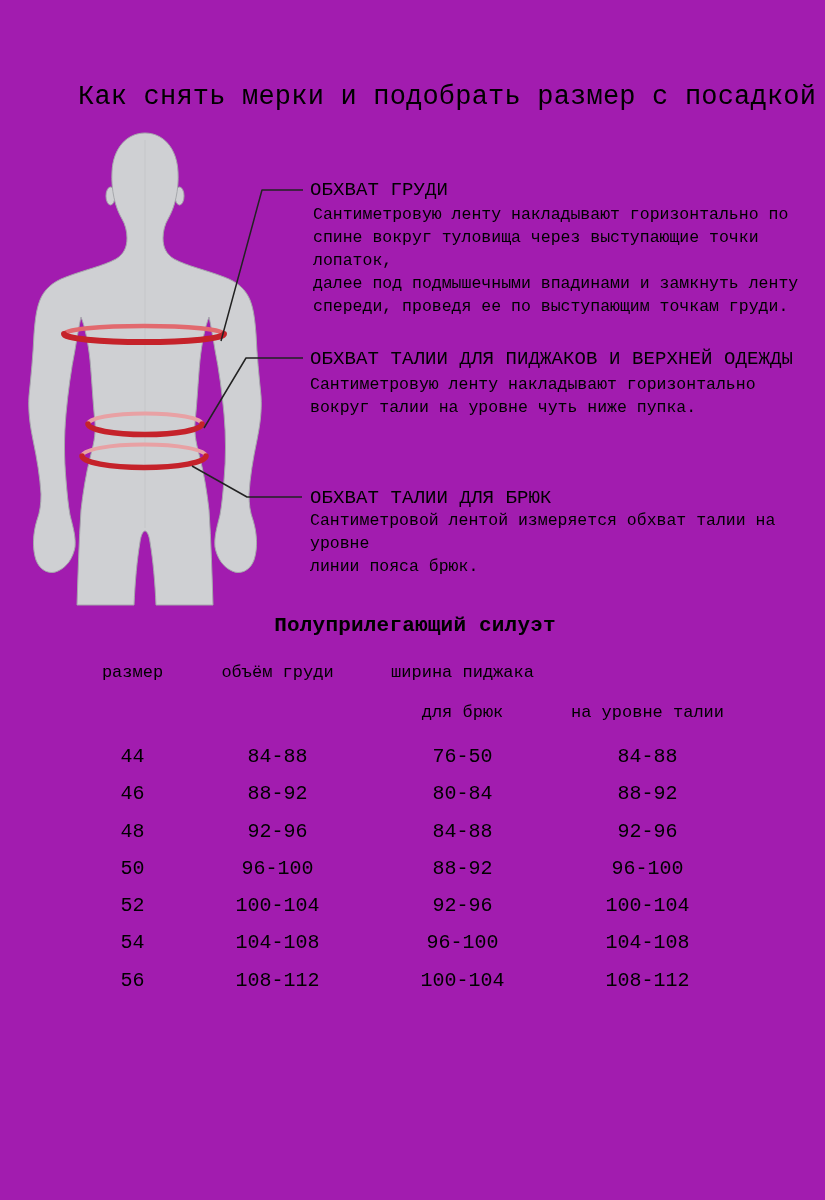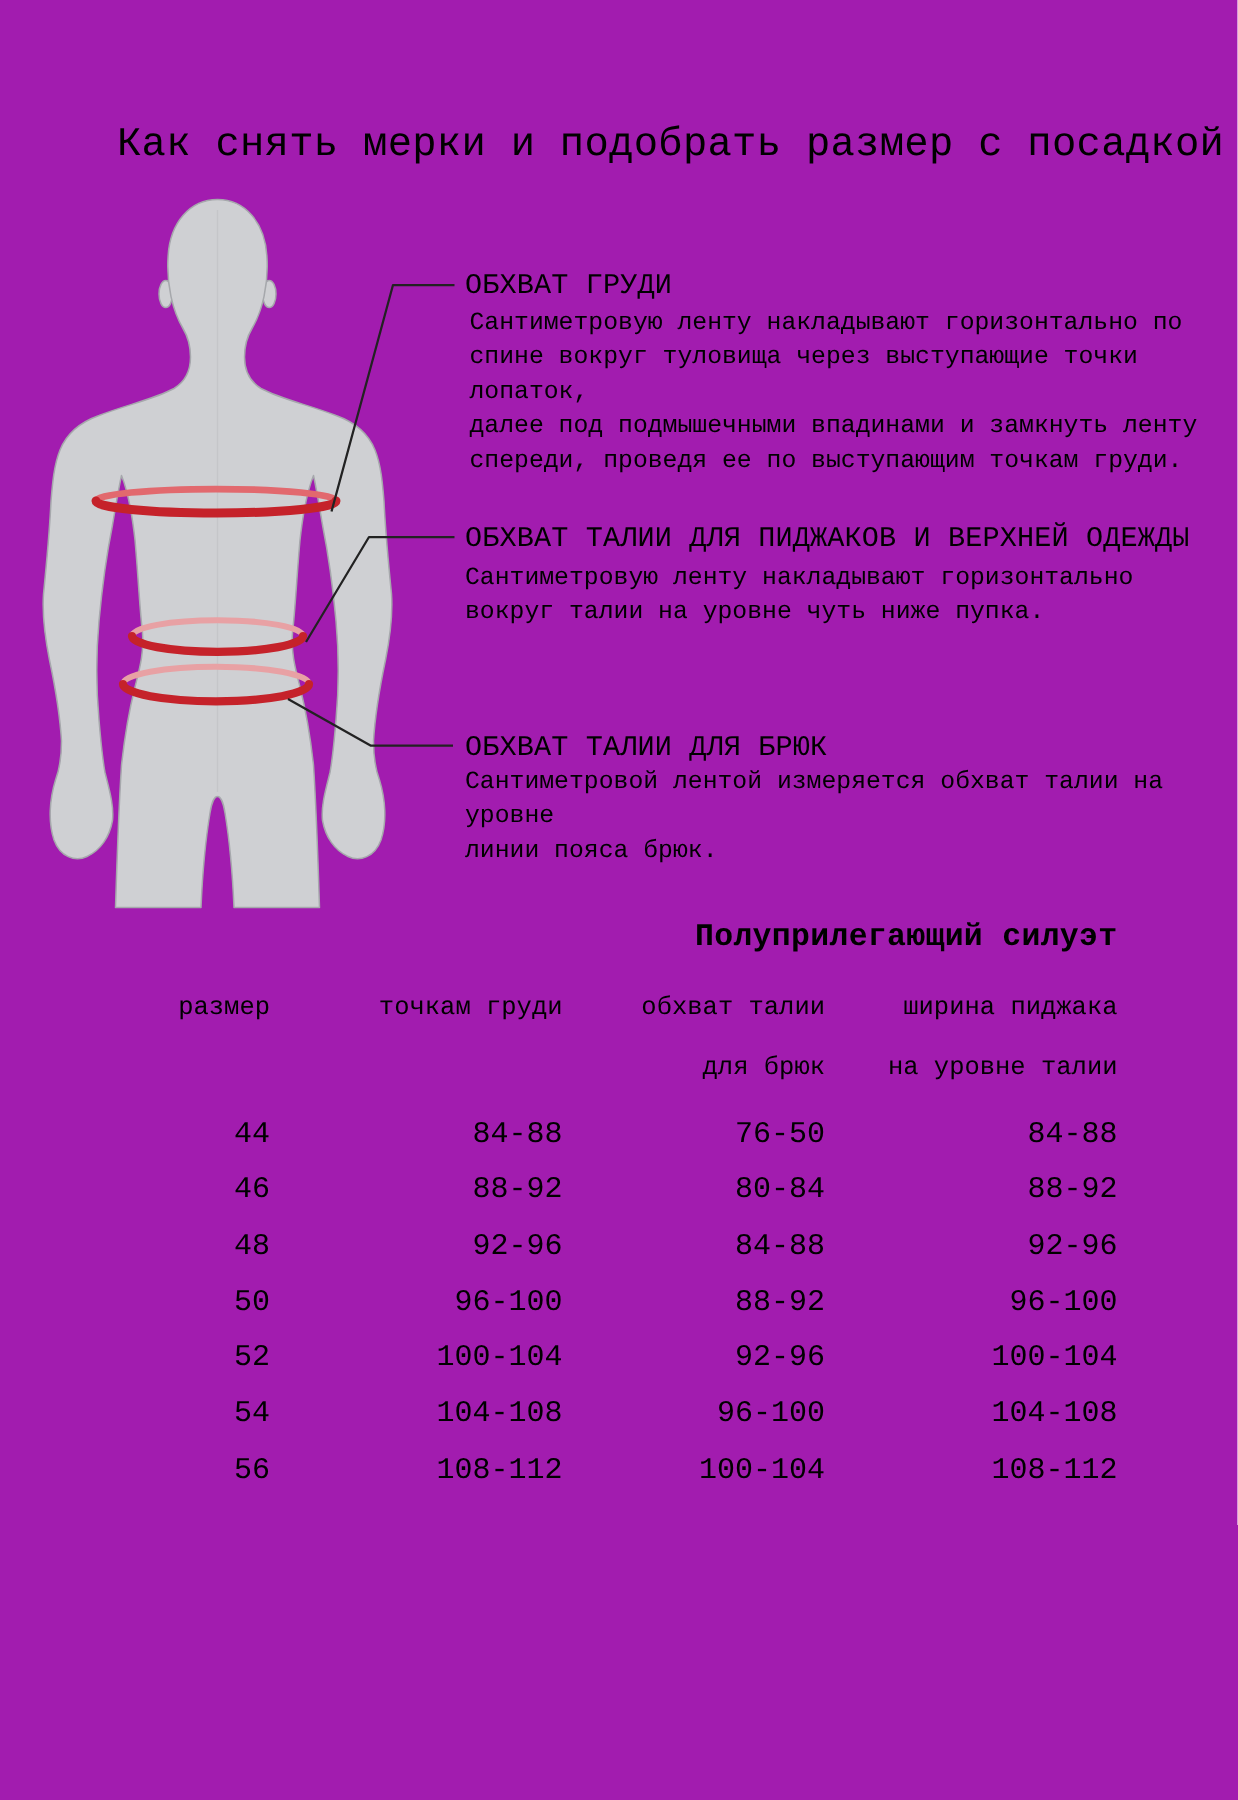--- a/index.html
+++ b/index.html
@@ -45,36 +45,36 @@
   #callout-body-1    { left: 313px; top: 203px; }
   #callout-heading-2 { left: 310px; top: 348px; }
   #callout-body-2    { left: 310px; top: 373px; }
   #callout-heading-3 { left: 310px; top: 487px; }
   #callout-body-3    { left: 310px; top: 509px; }
   .table-title {
     position: absolute;
     left: 85px;
     top: 614px;
     width: 660px;
-    text-align: right;
+    text-align: center;
     font-size: 21px;
     font-weight: 700;
     letter-spacing: 0.2px;
   }
   .size-table {
     position: absolute;
     left: 85px;
     top: 662px;
     width: 660px;
   }
   .trow {
     display: grid;
     grid-template-columns: 95px 195px 175px 195px;
   }
-  .trow > div { text-align: right; }
+  .trow > div { text-align: center; }
   .thead-row1 > div {
     font-size: 17px;
     line-height: 22px;
     height: 40px;
   }
   .thead-row2 > div {
     font-size: 17px;
     line-height: 22px;
     height: 36px;
   }
@@ -183,22 +183,21 @@
 
   <div class="callout-heading" id="callout-heading-3">ОБХВАТ ТАЛИИ ДЛЯ БРЮК</div>
   <div class="callout-body" id="callout-body-3">Сантиметровой лентой измеряется обхват талии на уровне
 линии пояса брюк.</div>
 
   <div class="table-title">Полуприлегающий силуэт</div>
 
   <div class="size-table">
     <div class="trow thead-row1">
       <div>размер</div>
-      <div>точкам груди</div>
-      <div>обхват талии</div>
+      <div>объём груди</div>
       <div>ширина пиджака</div>
     </div>
     <div class="trow thead-row2">
       <div></div>
       <div></div>
       <div>для брюк</div>
       <div>на уровне талии</div>
     </div>
 
     <div class="trow tdata">

